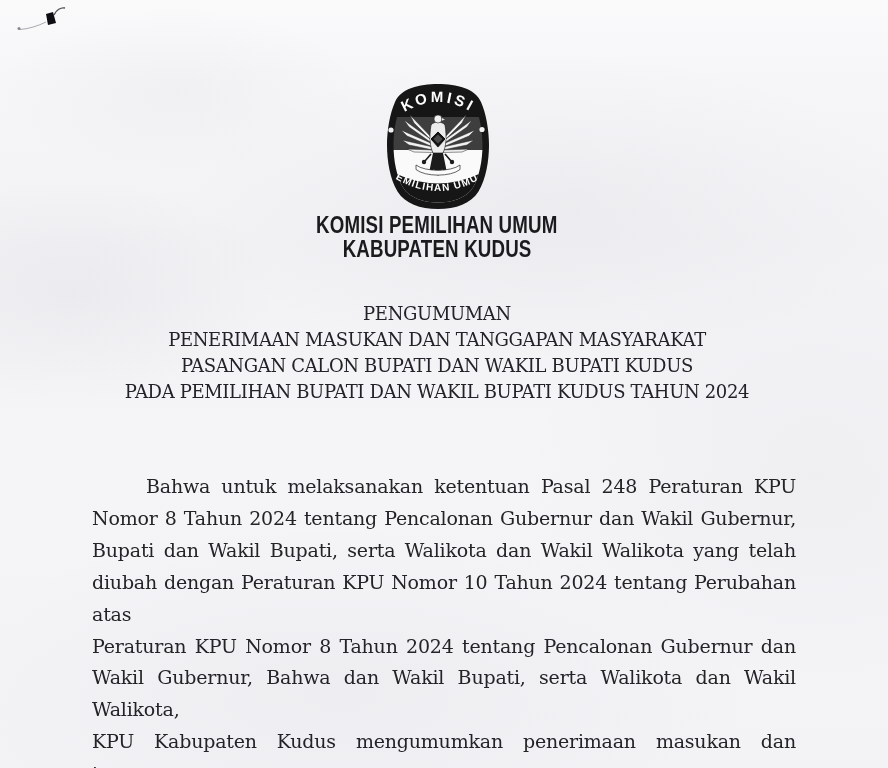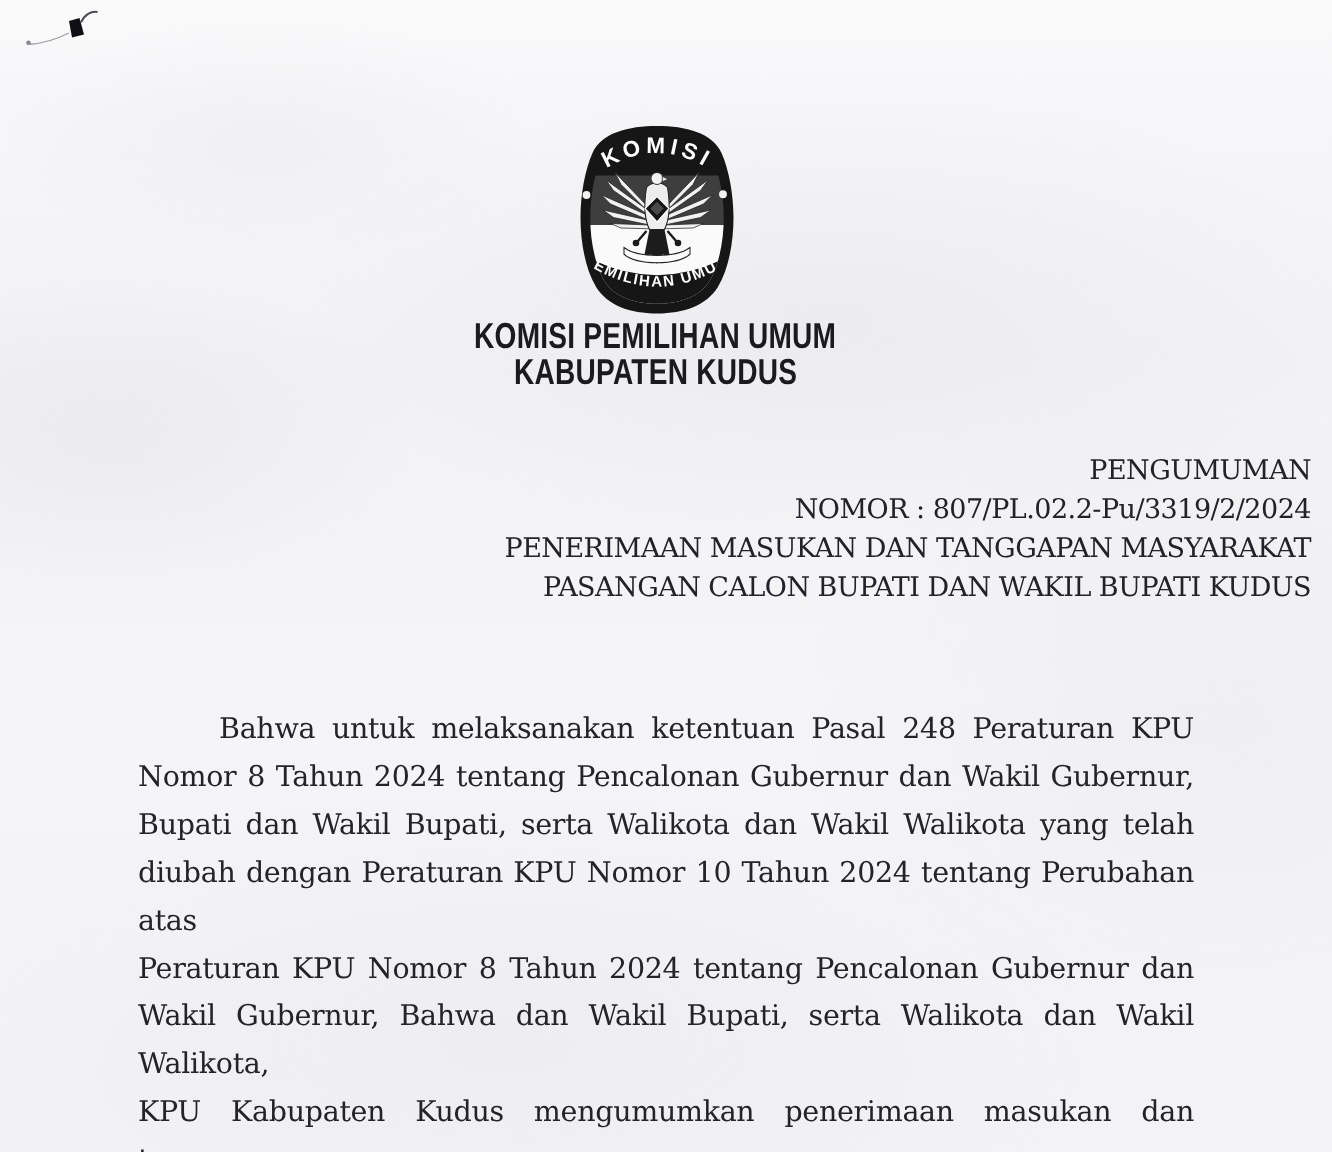--- a/index.html
+++ b/index.html
@@ -42,21 +42,21 @@
   .heading-block {
     left: 0; top: 301px; width: 874px;
     text-align: center;
     font-family: "DejaVu Serif", serif;
     font-size: 18px;
     line-height: 26px;
     letter-spacing: -0.35px;
     color: #222228;
     white-space: nowrap;
   }
-  .heading-line { display: block; text-align: right; }
+  .heading-line { display: block; }
 
   
   .body-block {
     left: 92px; top: 471px; width: 704px;
     font-family: "DejaVu Serif", serif;
     font-size: 19px;
     line-height: 31.9px;
     letter-spacing: -0.2px;
     color: #242428;
   }
@@ -132,23 +132,23 @@
     </g>
   </svg>
 
   <div class="abs org-block">
     <span class="org-line"><span>KOMISI PEMILIHAN UMUM</span></span>
     <span class="org-line"><span>KABUPATEN KUDUS</span></span>
   </div>
 
   <div class="abs heading-block">
     <span class="heading-line">PENGUMUMAN</span>
-    <span class="heading-line">NOMOR : 807/PL.02.2-Pu/3319/2/2024</span>
     <span class="heading-line">PENERIMAAN MASUKAN DAN TANGGAPAN MASYARAKAT</span>
     <span class="heading-line">PASANGAN CALON BUPATI DAN WAKIL BUPATI KUDUS</span>
+    <span class="heading-line">PADA PEMILIHAN BUPATI DAN WAKIL BUPATI KUDUS TAHUN 2024</span>
   </div>
 
   <div class="abs body-block">
     <div class="body-line first">Bahwa untuk melaksanakan ketentuan Pasal 248 Peraturan KPU</div>
     <div class="body-line">Nomor 8 Tahun 2024 tentang Pencalonan Gubernur dan Wakil Gubernur,</div>
     <div class="body-line">Bupati dan Wakil Bupati, serta Walikota dan Wakil Walikota yang telah</div>
     <div class="body-line">diubah dengan Peraturan KPU Nomor 10 Tahun 2024 tentang Perubahan atas</div>
     <div class="body-line">Peraturan KPU Nomor 8 Tahun 2024 tentang Pencalonan Gubernur dan</div>
     <div class="body-line">Wakil Gubernur, Bahwa dan Wakil Bupati, serta Walikota dan Wakil Walikota,</div>
     <div class="body-line">KPU Kabupaten Kudus mengumumkan penerimaan masukan dan tanggapan</div>

